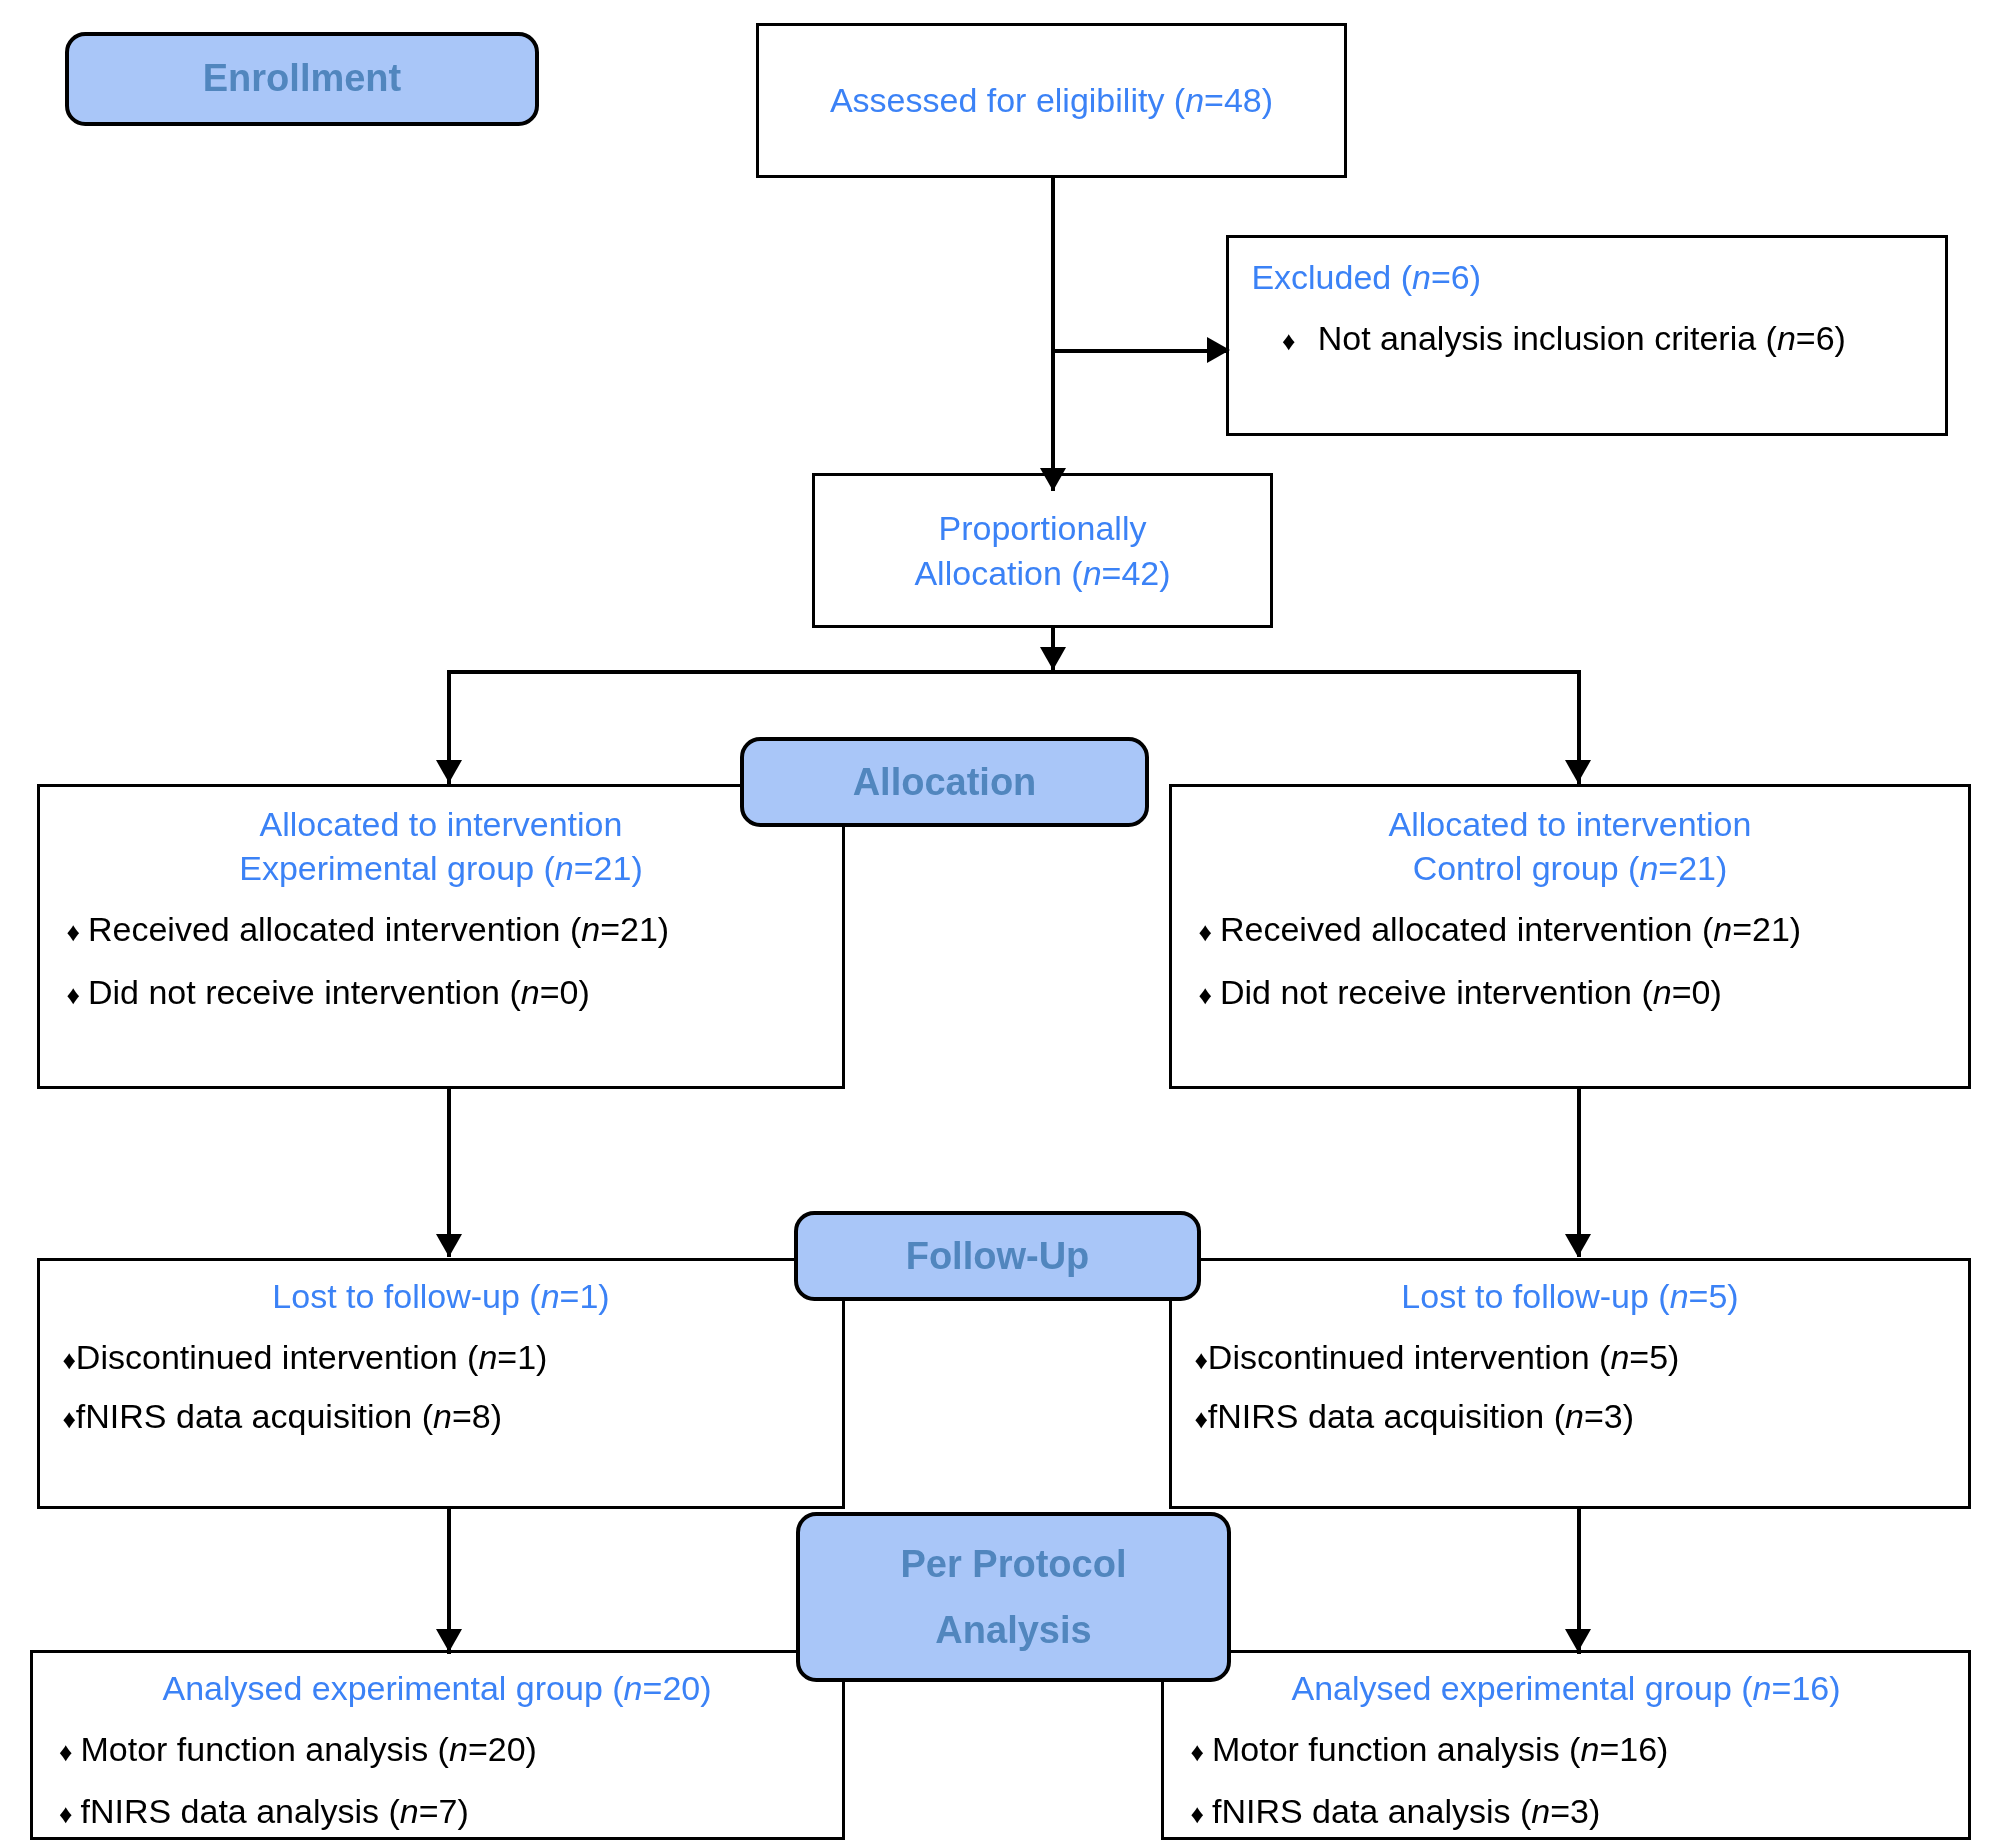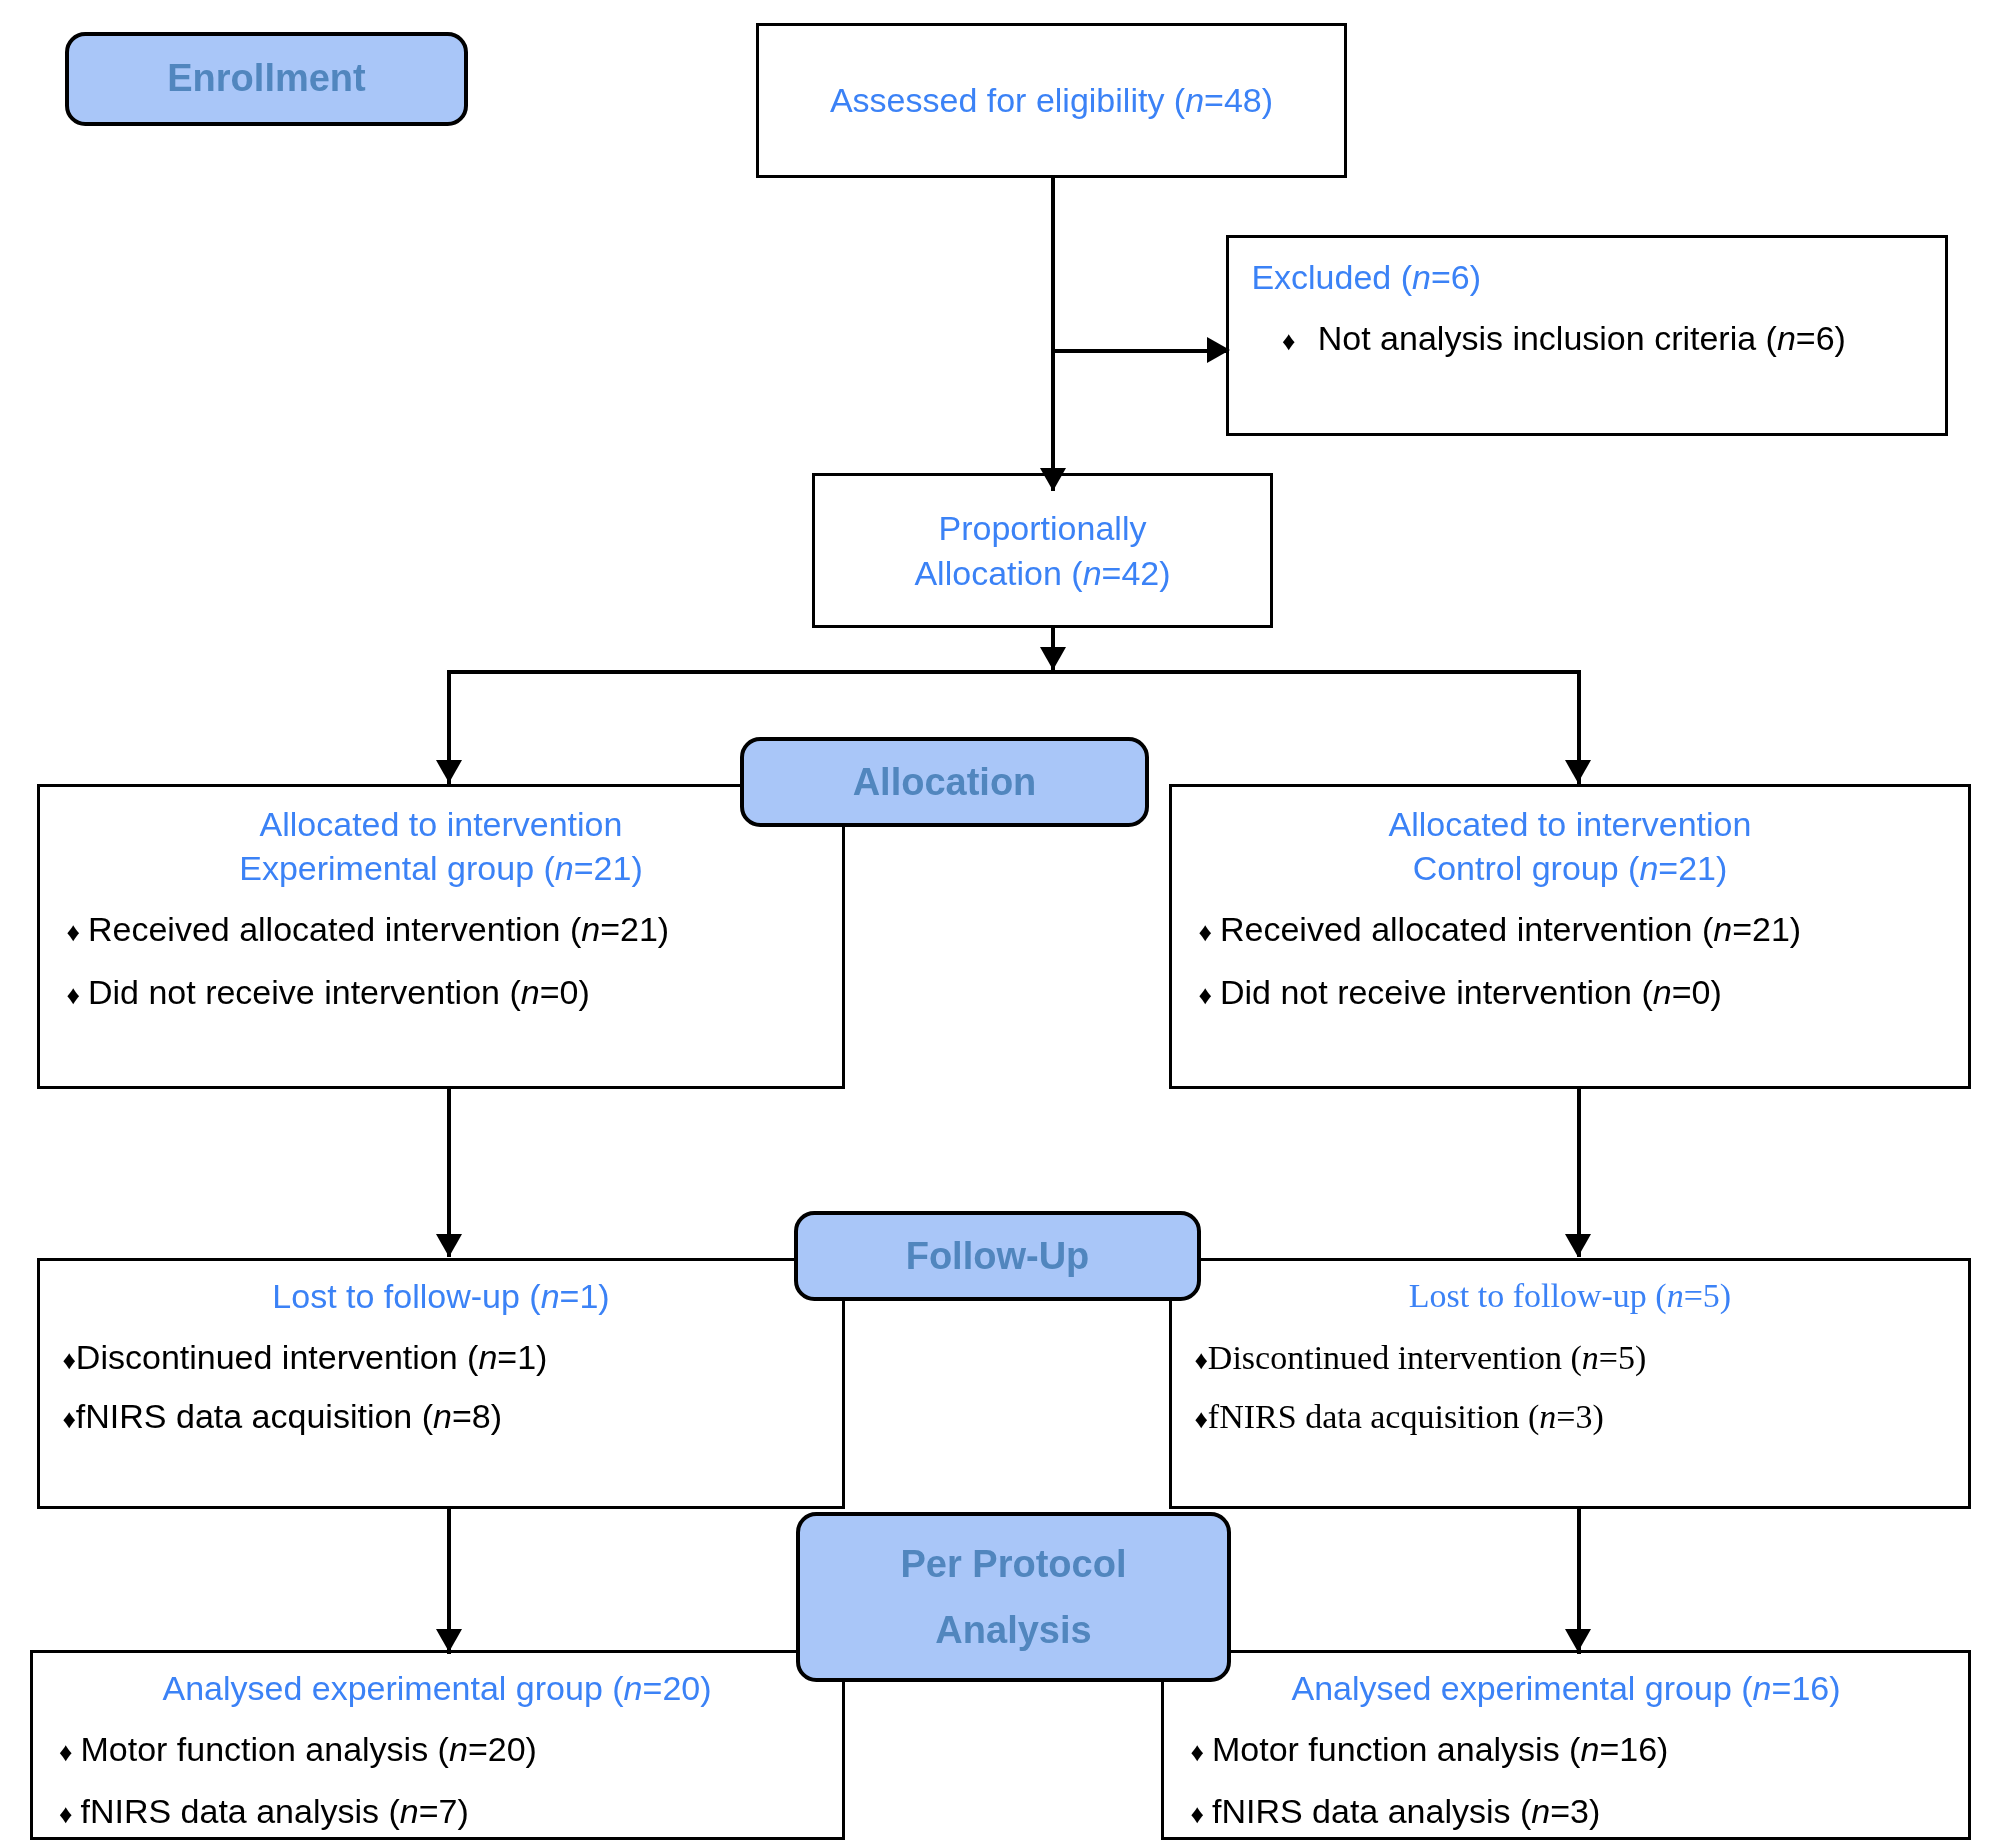--- a/index.html
+++ b/index.html
@@ -186,21 +186,21 @@
       </div>
       <div class="fline">
         <span class="bullet">♦</span>
         <span>fNIRS data acquisition (</span>
           <em class="nv">n</em>
           <span>=8)</span>
       </div>
     </div>
   </div>
 
-  <div class="fbox" style="left:1169px;top:1258px;width:802px;height:251px;padding:13.2px 0 0 0;justify-content:flex-start;font-family:Liberation Serif, serif;">
+  <div class="fbox" style="left:1169px;top:1258px;width:802px;height:251px;padding:13.2px 0 0 0;justify-content:flex-start;">
     <div class="ftitle"><span>Lost to follow-up (</span><em class="nv">n</em><span>=5)</span></div>
     <div class="flines" style="padding-left:22.4px;">
       <div class="fline" style="margin-bottom:8.1px;">
         <span class="bullet">♦</span>
         <span>Discontinued intervention (</span>
           <em class="nv">n</em>
           <span>=5)</span>
       </div>
       <div class="fline">
         <span class="bullet">♦</span>
@@ -244,21 +244,21 @@
       <div class="fline">
         <span class="bullet">♦</span>
         <span style="display:inline-block;width:8.1px;"></span>
         <span>fNIRS data analysis (</span>
           <em class="nv">n</em>
           <span>=3)</span>
       </div>
     </div>
   </div>
 
-  <div class="badge" style="left:65px;top:31.5px;width:403px;height:94px;">
+  <div class="badge" style="left:65px;top:31.5px;width:474px;height:94px;">
     <span>Enrollment</span>
   </div>
 
   <div class="badge" style="left:740px;top:737px;width:409px;height:90px;">
     <span>Allocation</span>
   </div>
 
   <div class="badge" style="left:794px;top:1211px;width:407px;height:90px;">
     <span>Follow-Up</span>
   </div>

